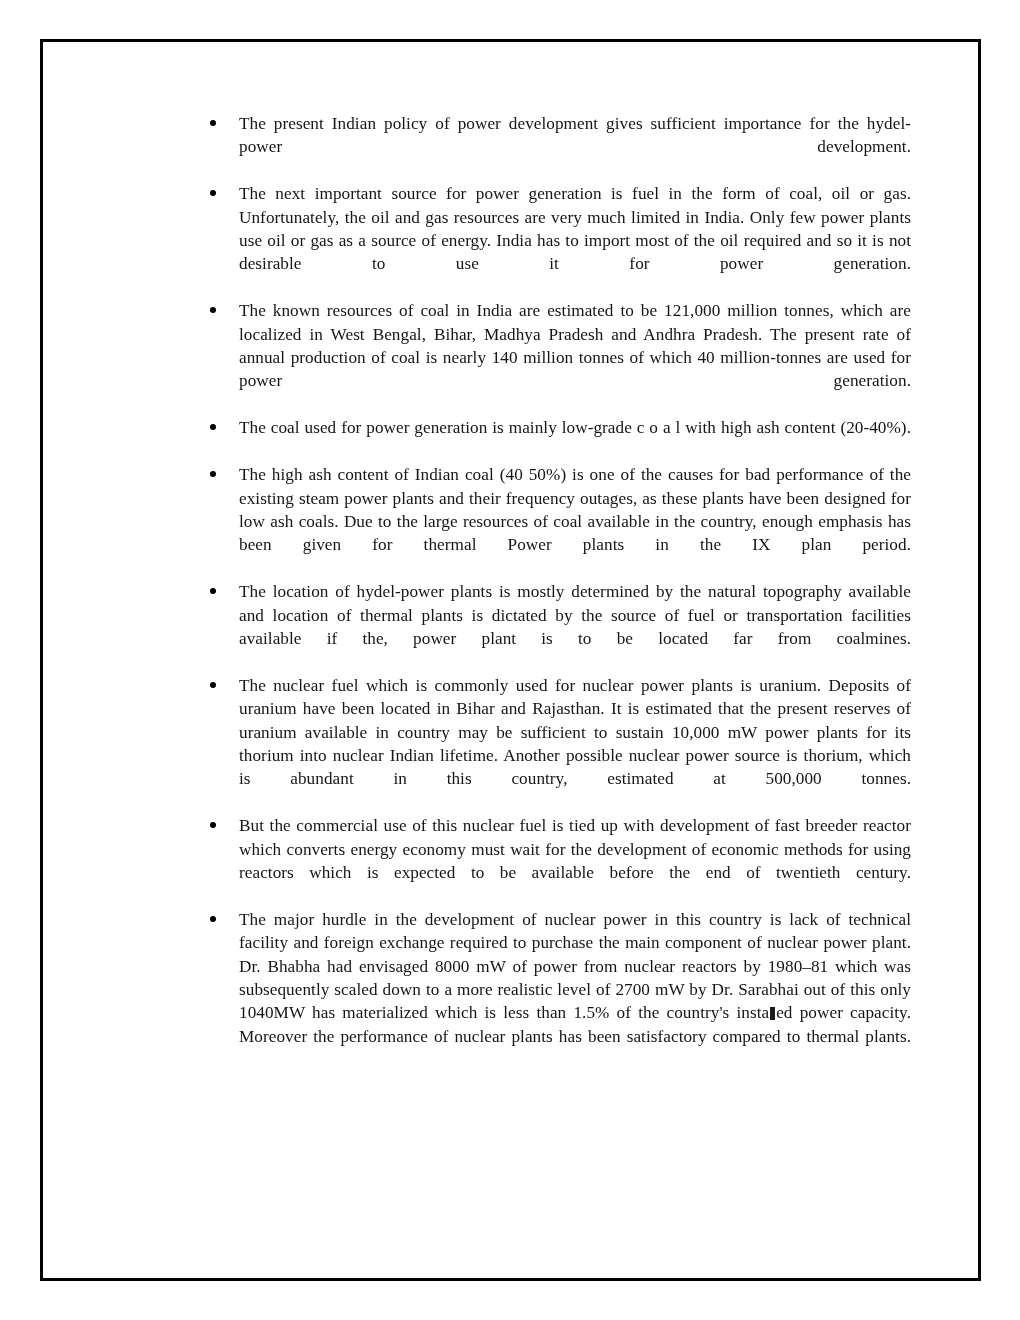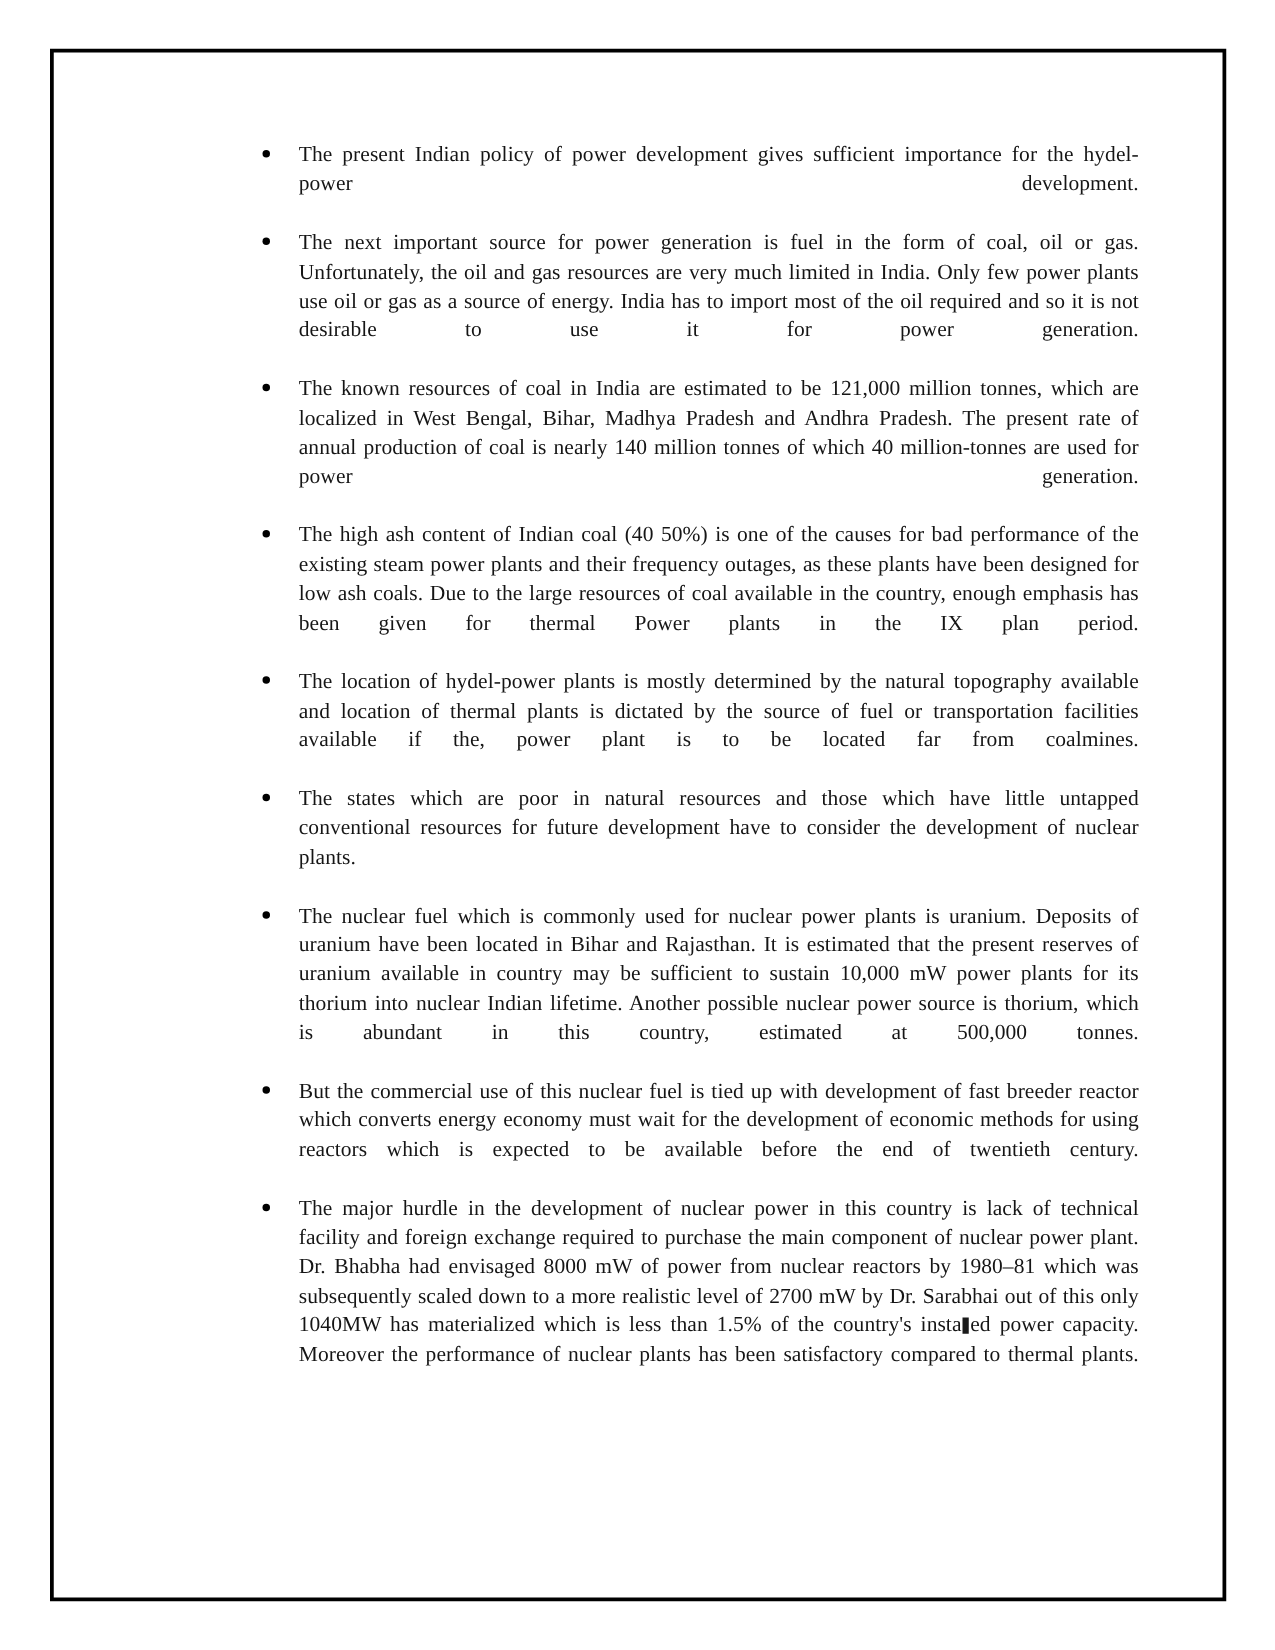--- a/index.html
+++ b/index.html
@@ -109,36 +109,36 @@
       <li class="bullet-item">
         <span class="marker"></span>
         <span class="btext">The next important source for power generation is fuel in the form of coal, oil or gas. Unfortunately, the oil and gas resources are very much limited in India. Only few power plants use oil or gas as a source of energy. India has  to import most of the oil required and so it is not desirable to use it for power generation.</span>
       </li>
 
       <li class="bullet-item">
         <span class="marker"></span>
         <span class="btext">The known resources of coal in India are estimated to be  121,000  million tonnes, which are localized in West Bengal, Bihar, Madhya Pradesh and Andhra Pradesh. The present rate of annual production of coal is nearly 140 million tonnes of which 40 million-tonnes are used for power generation.</span>
       </li>
 
+      <li class="bullet-item">
+        <span class="marker"></span>
+        <span class="btext">The coal used for power generation is mainly low-grade c o a l  with high ash content (20-40%).</span>
+      </li>
 
       <li class="bullet-item">
         <span class="marker"></span>
         <span class="btext">The high ash content of Indian coal (40  50%) is one of the causes for bad performance of the existing steam power plants and their frequency  outages,  as these plants have been designed for low ash coals. Due to the large  resources of coal available in the country, enough emphasis has been  given for  thermal Power plants in the IX plan period.</span>
       </li>
 
       <li class="bullet-item">
         <span class="marker"></span>
         <span class="btext">The location of hydel-power plants is mostly determined by the natural topography available and location of thermal plants is dictated by the source of fuel or transportation facilities available if the, power plant is to be located far from coalmines.</span>
       </li>
 
 
-      <li class="bullet-item">
-        <span class="marker"></span>
-        <span class="btext">The states which are poor in natural resources and those which have little untapped conventional resources for future development have to consider the development of nuclear plants.</span>
-      </li>
 
       <li class="bullet-item">
         <span class="marker"></span>
         <span class="btext">The nuclear fuel which is commonly used for nuclear power plants is uranium. Deposits of uranium have been located in Bihar and Rajasthan. It is estimated that the present reserves of uranium available in country may be sufficient to sustain 10,000 mW power plants for its thorium into nuclear Indian lifetime. Another possible nuclear power source is thorium, which is abundant in this country, estimated at 500,000 tonnes.</span>
       </li>
 
       <li class="bullet-item">
         <span class="marker"></span>
         <span class="btext">But the commercial use of this nuclear fuel is tied up with development of fast breeder reactor which converts energy economy must wait for the development of economic methods for using reactors which is expected to be available before the end of twentieth century.</span>
       </li>

